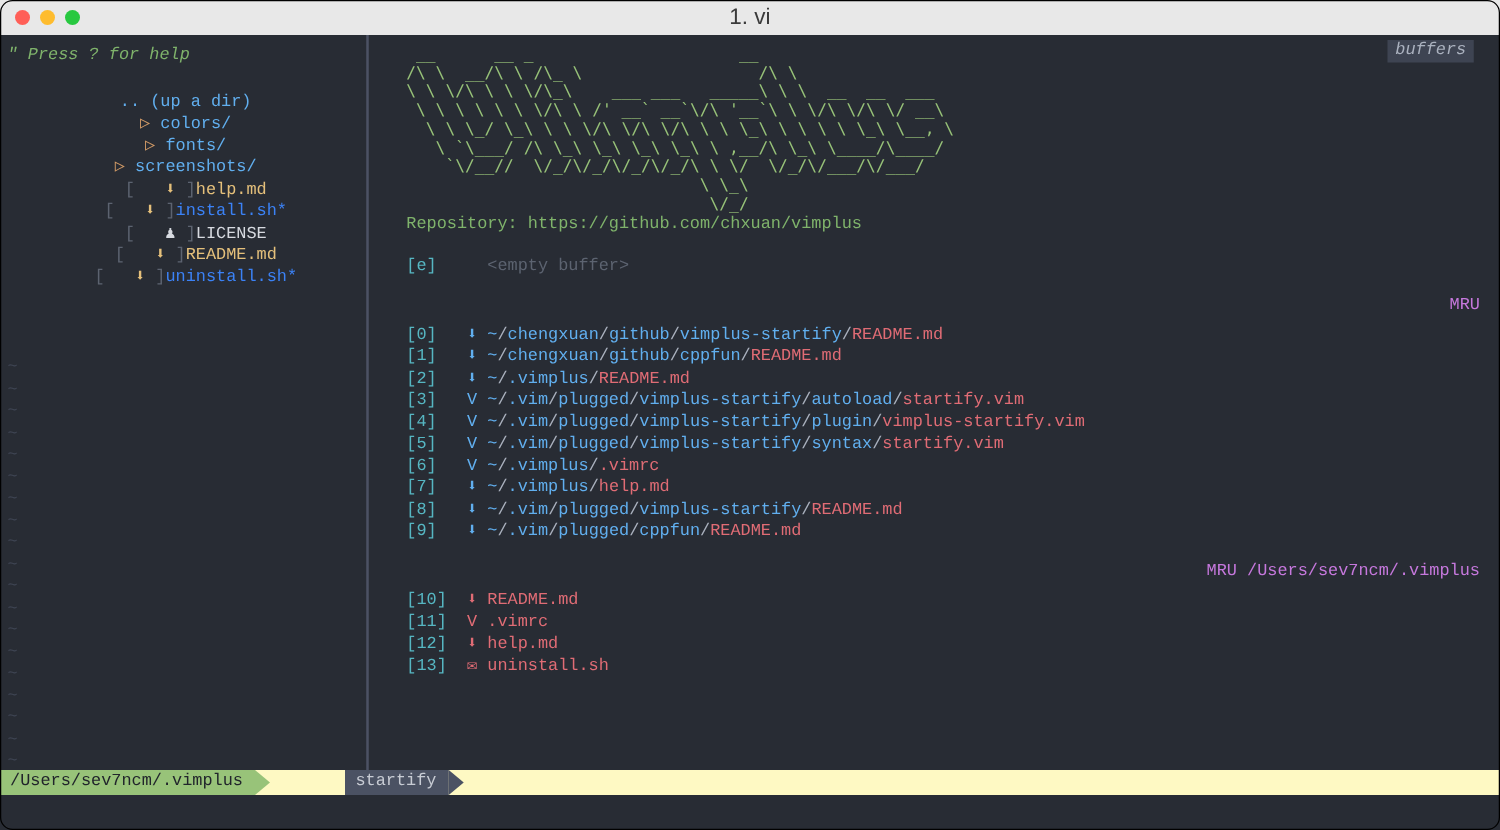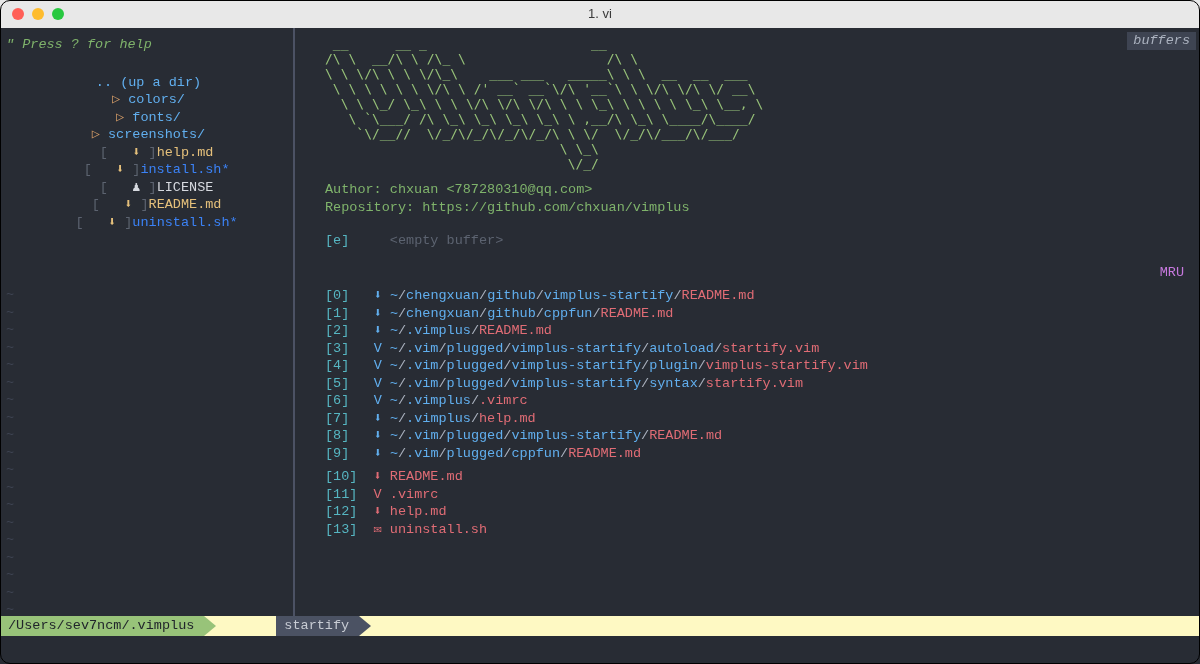--- a/index.html
+++ b/index.html
@@ -14,25 +14,25 @@
     .titlebar {
       height:28px; background:#e8e8e8;
       display:flex; align-items:center; padding:0 8px;
       position:relative;
     }
     .traffic { display:flex; gap:8px; margin-left:4px;}
     .dot { width:12px; height:12px; border-radius:50%;}
     .dot.red{background:#ff5f57;} .dot.yellow{background:#febc2e;} .dot.green{background:#28c840;}
     .titlebar .title{
       position:absolute; left:0; right:0; text-align:center;
-      color:#3a3a3a; font-size:13px; font-family:-apple-system,sans-serif;
+      color:#3a3a3a; font-size:18px; font-family:-apple-system,sans-serif;
     }
     .editor { position:relative; height:608px; }
     .buffers-tag{
-      position:absolute; top:4px; right:4px;
+      position:absolute; top:4px; right:21px;
       background:#3e4452; color:#abb2bf; padding:0 6px;
       font-style:italic;
     }
     .panes { display:flex; height:100%; }
     .pane-left {
       width:295px; padding:8px 2px 0 6px;
       border-right:2px solid #4c5264; position:relative;
     }
     .pane-right { flex:1; padding:8px 16px 0 30px; overflow:hidden; }
     .help-line{ color:#7fb36b; font-style:italic; margin-bottom:20px;}
@@ -143,21 +143,20 @@
     <div class="pane-right">
       <pre class="ascii-art"> __      __ _                     __              
 /\ \  __/\ \ /\_ \                  /\ \             
 \ \ \/\ \ \ \/\_\    ___ ___   _____\ \ \  __  __  ___
  \ \ \ \ \ \ \/\ \ /' __` __`\/\ '__`\ \ \/\ \/\ \/ __\
   \ \ \_/ \_\ \ \ \/\ \/\ \/\ \ \ \_\ \ \ \ \ \_\ \__, \
    \ `\___/ /\ \_\ \_\ \_\ \_\ \ ,__/\ \_\ \____/\____/
     `\/__//  \/_/\/_/\/_/\/_/\ \ \/  \/_/\/___/\/___/
                               \ \_\
                                \/_/</pre>
-      <div class="info">Author: chxuan &lt;787280310@qq.com&gt;</div>
       <div class="info" style="margin-top:0">Repository: https://github.com/chxuan/vimplus</div>
 
       <div style="margin-top:16px">
         <span class="key-b">[e]</span>
         <span>&nbsp;&nbsp;&nbsp;</span>
         <span class="empty-dim">&lt;empty buffer&gt;</span>
       </div>
 
       <div class="mru-hdr">MRU</div>
       <div class="mru-list" id="mru1">
@@ -166,20 +165,21 @@
           <div class="mru-line"><span class="idx">[2]</span>   <span class="fi">⬇</span> <span class="path-seg">~</span><span class="sep">/</span><span class="path-seg">.vimplus</span><span class="sep">/</span><span class="fn">README.md</span></div>
           <div class="mru-line"><span class="idx">[3]</span>   <span class="fi">V</span> <span class="path-seg">~</span><span class="sep">/</span><span class="path-seg">.vim</span><span class="sep">/</span><span class="path-seg">plugged</span><span class="sep">/</span><span class="path-seg">vimplus-startify</span><span class="sep">/</span><span class="path-seg">autoload</span><span class="sep">/</span><span class="fn">startify.vim</span></div>
           <div class="mru-line"><span class="idx">[4]</span>   <span class="fi">V</span> <span class="path-seg">~</span><span class="sep">/</span><span class="path-seg">.vim</span><span class="sep">/</span><span class="path-seg">plugged</span><span class="sep">/</span><span class="path-seg">vimplus-startify</span><span class="sep">/</span><span class="path-seg">plugin</span><span class="sep">/</span><span class="fn">vimplus-startify.vim</span></div>
           <div class="mru-line"><span class="idx">[5]</span>   <span class="fi">V</span> <span class="path-seg">~</span><span class="sep">/</span><span class="path-seg">.vim</span><span class="sep">/</span><span class="path-seg">plugged</span><span class="sep">/</span><span class="path-seg">vimplus-startify</span><span class="sep">/</span><span class="path-seg">syntax</span><span class="sep">/</span><span class="fn">startify.vim</span></div>
           <div class="mru-line"><span class="idx">[6]</span>   <span class="fi">V</span> <span class="path-seg">~</span><span class="sep">/</span><span class="path-seg">.vimplus</span><span class="sep">/</span><span class="fn">.vimrc</span></div>
           <div class="mru-line"><span class="idx">[7]</span>   <span class="fi">⬇</span> <span class="path-seg">~</span><span class="sep">/</span><span class="path-seg">.vimplus</span><span class="sep">/</span><span class="fn">help.md</span></div>
           <div class="mru-line"><span class="idx">[8]</span>   <span class="fi">⬇</span> <span class="path-seg">~</span><span class="sep">/</span><span class="path-seg">.vim</span><span class="sep">/</span><span class="path-seg">plugged</span><span class="sep">/</span><span class="path-seg">vimplus-startify</span><span class="sep">/</span><span class="fn">README.md</span></div>
           <div class="mru-line"><span class="idx">[9]</span>   <span class="fi">⬇</span> <span class="path-seg">~</span><span class="sep">/</span><span class="path-seg">.vim</span><span class="sep">/</span><span class="path-seg">plugged</span><span class="sep">/</span><span class="path-seg">cppfun</span><span class="sep">/</span><span class="fn">README.md</span></div>
         </div>
 
+      <div class="mru-hdr">MRU /Users/sev7ncm/.vimplus</div>
       <div class="mru-list" id="mru2">
           <div class="mru-line"><span class="idx">[10]</span>  <span class="fn">⬇</span> <span class="fn">README.md</span></div>
           <div class="mru-line"><span class="idx">[11]</span>  <span class="fn">V</span> <span class="fn">.vimrc</span></div>
           <div class="mru-line"><span class="idx">[12]</span>  <span class="fn">⬇</span> <span class="fn">help.md</span></div>
           <div class="mru-line"><span class="idx">[13]</span>  <span class="fn">✉</span> <span class="fn">uninstall.sh</span></div>
         </div>
     </div>
   </div>
 
   <div class="status-bar">

